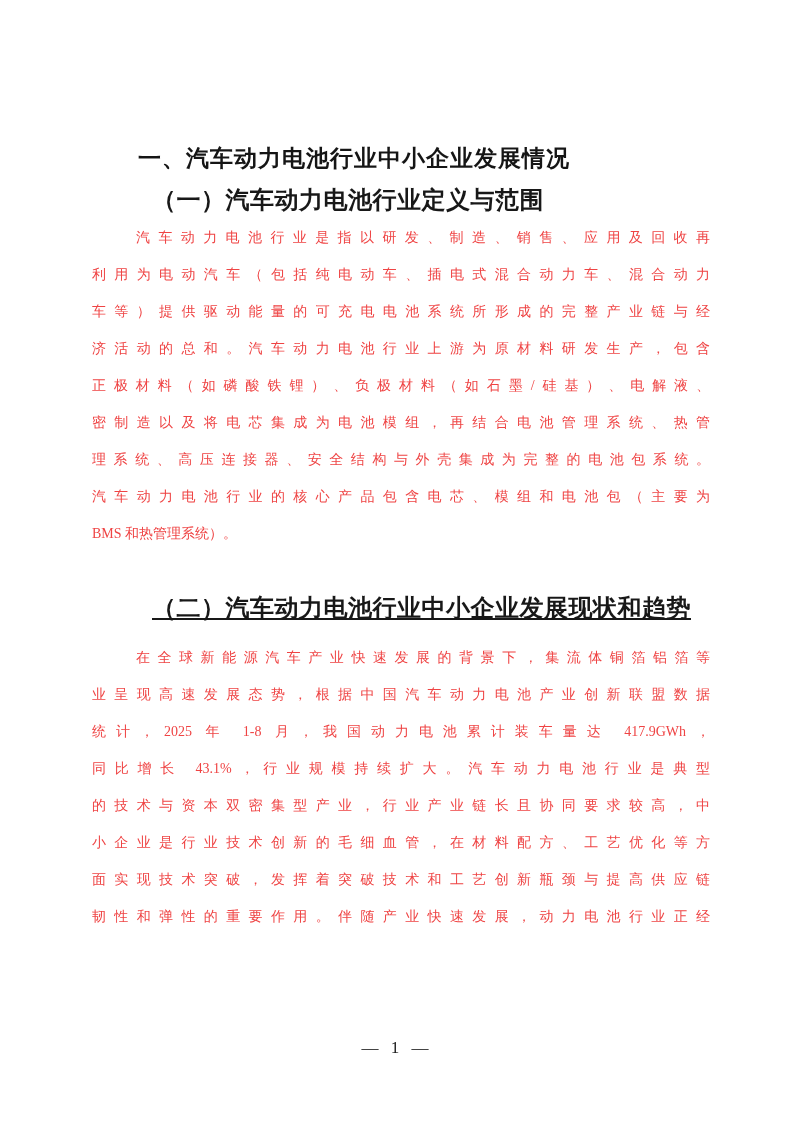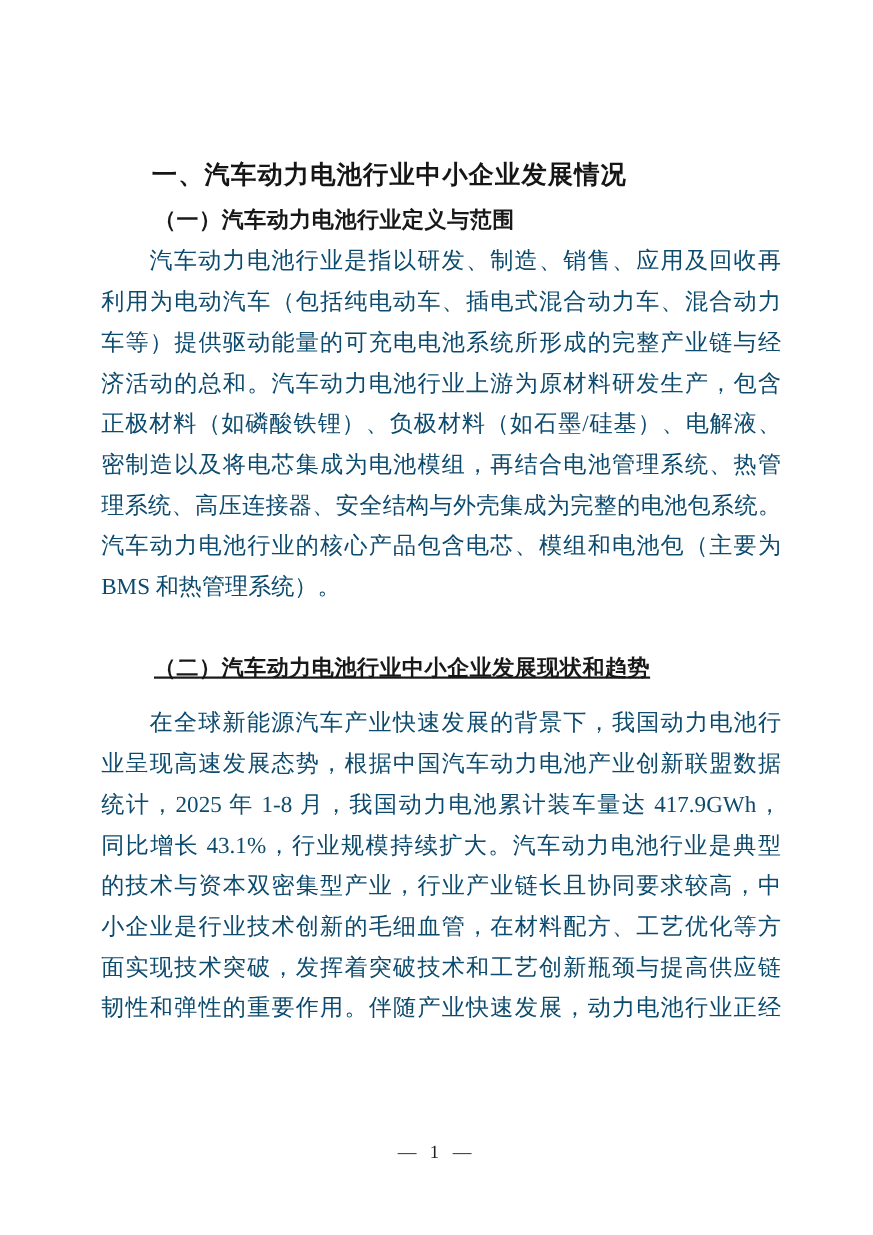--- a/index.html
+++ b/index.html
@@ -22,40 +22,40 @@
     font-family: "Liberation Sans", "DejaVu Sans", sans-serif;
     font-weight: 700;
     font-size: 23px;
     line-height: 28px;
     color: #151515;
     letter-spacing: 1px;
     white-space: nowrap;
   }
   .heading2 {
     position: absolute;
-    left: 92px;
+    left: 104px;
     width: 618px;
     box-sizing: border-box;
     padding-left: 48px;
     font-family: "Liberation Serif", "DejaVu Serif", serif;
     font-weight: 700;
-    font-size: 20px;
+    font-size: 24px;
     line-height: 28px;
     color: #181818;
     letter-spacing: 0.5px;
     white-space: nowrap;
   }
   .h2-def { top: 186px; }
   .h2-status { top: 594px; text-decoration: underline; }
   .para {
     position: absolute;
     left: 92px;
     width: 618px;
-    font-size: 21px;
-    color: #0c4a6e;
+    font-size: 14px;
+    color: #ef4444;
   }
   .para-def { top: 219px; }
   .para-status { top: 639px; }
   .bline {
     height: 37px;
     line-height: 37px;
     width: 618px;
     box-sizing: border-box;
     text-align: justify;
     text-align-last: justify;
@@ -93,21 +93,21 @@
     <div class="bline">正极材料（如磷酸铁锂）、负极材料（如石墨/硅基）、电解液、</div>
     <div class="bline">密制造以及将电芯集成为电池模组，再结合电池管理系统、热管</div>
     <div class="bline">理系统、高压连接器、安全结构与外壳集成为完整的电池包系统。</div>
     <div class="bline">汽车动力电池行业的核心产品包含电芯、模组和电池包（主要为</div>
     <div class="bline lastline">BMS 和热管理系统）。</div>
   </div>
 
   <div class="heading2 h2-status">（二）汽车动力电池行业中小企业发展现状和趋势</div>
 
   <div class="para para-status">
-    <div class="bline indent">在全球新能源汽车产业快速发展的背景下，我国动力电池行</div>
+    <div class="bline indent">在全球新能源汽车产业快速发展的背景下，集流体铜箔铝箔等</div>
     <div class="bline">业呈现高速发展态势，根据中国汽车动力电池产业创新联盟数据</div>
     <div class="bline">统计，2025 年 1-8 月，我国动力电池累计装车量达 417.9GWh，</div>
     <div class="bline">同比增长 43.1%，行业规模持续扩大。汽车动力电池行业是典型</div>
     <div class="bline">的技术与资本双密集型产业，行业产业链长且协同要求较高，中</div>
     <div class="bline">小企业是行业技术创新的毛细血管，在材料配方、工艺优化等方</div>
     <div class="bline">面实现技术突破，发挥着突破技术和工艺创新瓶颈与提高供应链</div>
     <div class="bline">韧性和弹性的重要作用。伴随产业快速发展，动力电池行业正经</div>
   </div>
 
   <div class="page-number">— 1 —</div>

